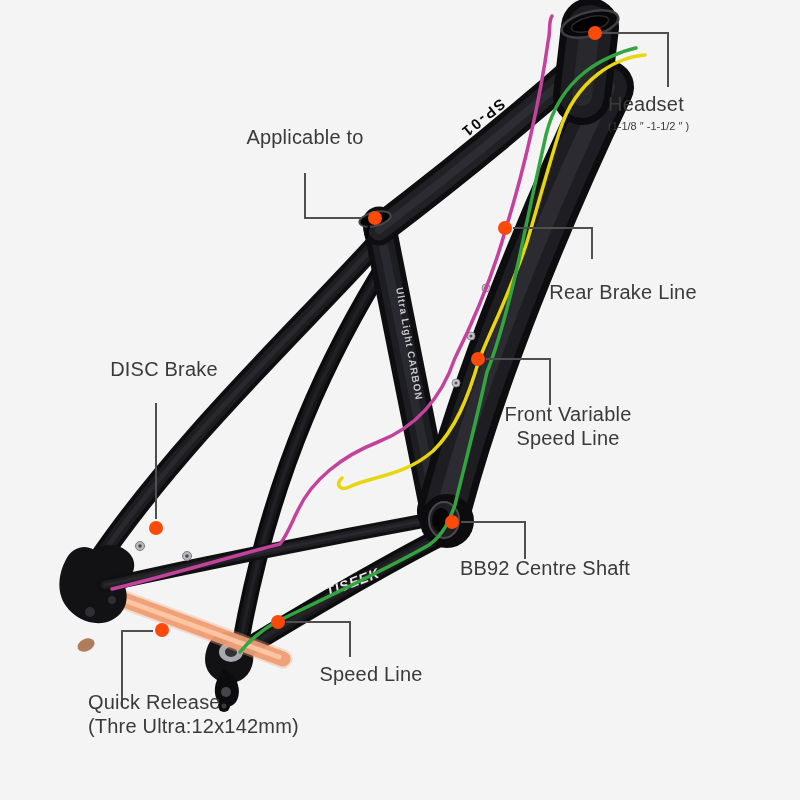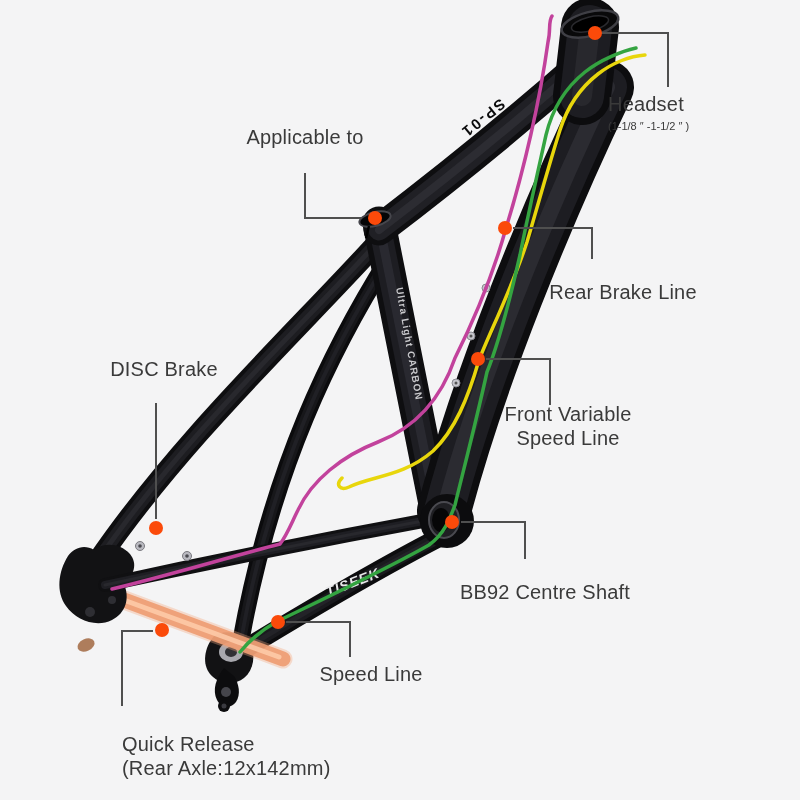--- a/index.html
+++ b/index.html
@@ -161,30 +161,30 @@
 
   <div class="lbl center" style="left:513px;top:280px;width:220px;">
     <div>Rear Brake Line</div>
   </div>
 
   <div class="lbl center" style="left:468px;top:402px;width:200px;">
     <div>Front Variable</div>
     <div>Speed Line</div>
   </div>
 
-  <div class="lbl center" style="left:425px;top:580px;width:240px;">
+  <div class="lbl center" style="left:425px;top:556px;width:240px;">
     <div>BB92 Centre Shaft</div>
   </div>
 
   <div class="lbl center" style="left:271px;top:662px;width:200px;">
     <div>Speed Line</div>
   </div>
 
-  <div class="lbl" style="left:88px;top:732px;width:290px;margin-left:34px;">
+  <div class="lbl" style="left:88px;top:690px;width:290px;">
     <div>Quick Release</div>
-    <div>(Rear Axle:12x142mm)</div>
+    <div>(Thre Ultra:12x142mm)</div>
   </div>
 
   <div class="lbl center" style="left:84px;top:357px;width:160px;">
     <div>DISC Brake</div>
   </div>
 
 </div>
 
 </body></html>

